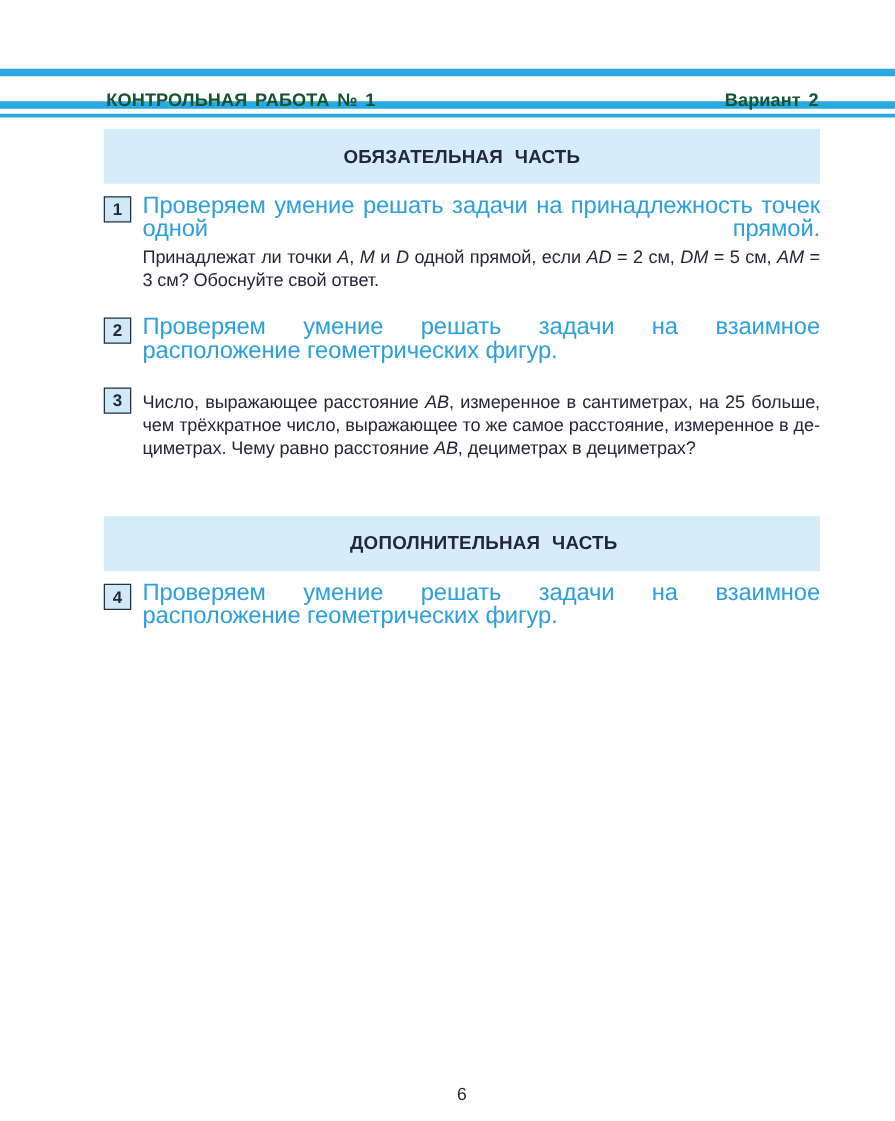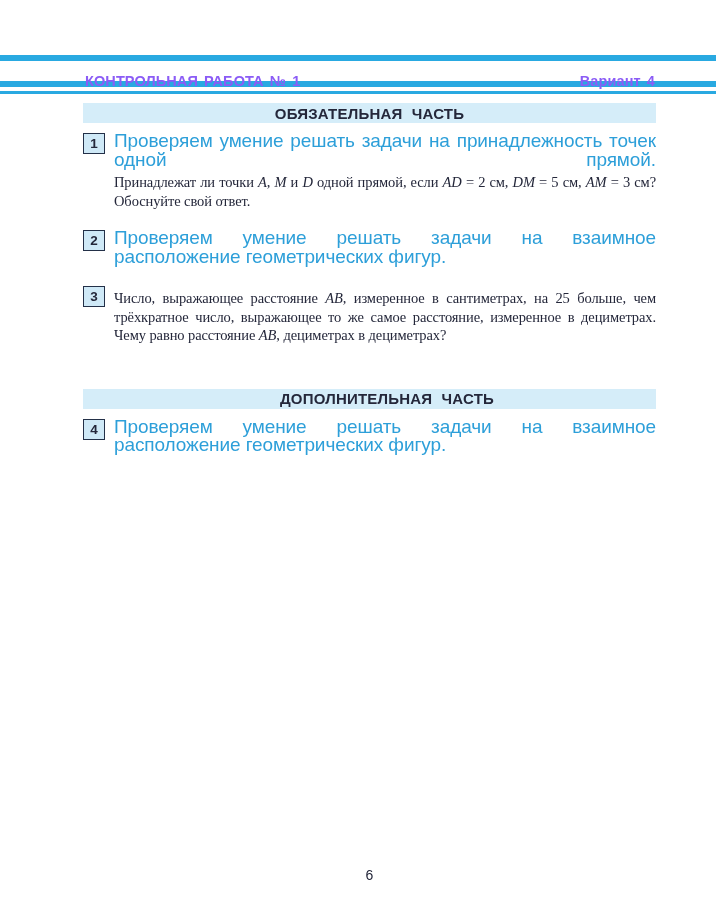--- a/index.html
+++ b/index.html
@@ -18,31 +18,31 @@
   .rule-mid    { top: 81px; height: 6px; }
   .rule-thin   { top: 91px; height: 2.5px; }
 
   
   .header-row {
     position: absolute; top: 61px; left: 85px; right: 61px; height: 20px;
     display: flex; justify-content: space-between; align-items: center;
   }
   .header-row .h-title, .header-row .h-variant {
     font-weight: bold; font-size: 14.5px; letter-spacing: 0.1px; word-spacing: 2px;
-    color: #8b5cf6; white-space: nowrap; margin-top: 20px;
+    color: #14532d; white-space: nowrap; margin-top: 20px;
   }
 
   
   .content {
     position: absolute; left: 83px; top: 103px; width: 573px;
   }
 
   .banner {
     background: #d5edf9;
-    height: 20px;
+    height: 44px;
     display: flex; align-items: center; justify-content: center;
   }
   .banner span {
     font-weight: bold; font-size: 15px; letter-spacing: 0.2px; word-spacing: 5px;
     color: #24273a;
   }
   .banner-extra { margin-top: 44px; padding-left: 35px; }
 
   .task { display: flex; align-items: flex-start; }
   .task-first   { margin-top: 9px; }
@@ -68,40 +68,39 @@
     margin: 0;
   }
   .task-title.stretch-last { text-align-last: justify; }
 
   .task-body {
     color: #24273a;
     font-size: 14.5px; line-height: 18.5px;
     letter-spacing: -0.1px;
     text-align: justify;
     margin: 4px 0 0 0;
-    font-family: Liberation Serif, serif;
   }
   .task-body em { font-style: italic; }
 
   .footer {
     position: absolute; left: 83px; width: 573px; top: 867px;
     text-align: center;
     font-size: 14px; color: #24273a;
   }
 </style>
 </head>
 <body>
 
 <div class="rule rule-top"></div>
 <div class="rule rule-mid"></div>
 <div class="rule rule-thin"></div>
 
 <div class="header-row">
   <span class="h-title">КОНТРОЛЬНАЯ РАБОТА № 1</span>
-  <span class="h-variant">Вариант 4</span>
+  <span class="h-variant">Вариант 2</span>
 </div>
 
 <div class="content">
 
   <div class="banner">
     <span>ОБЯЗАТЕЛЬНАЯ ЧАСТЬ</span>
   </div>
 
   <div class="task task-first">
     <div class="num-box">1</div>

